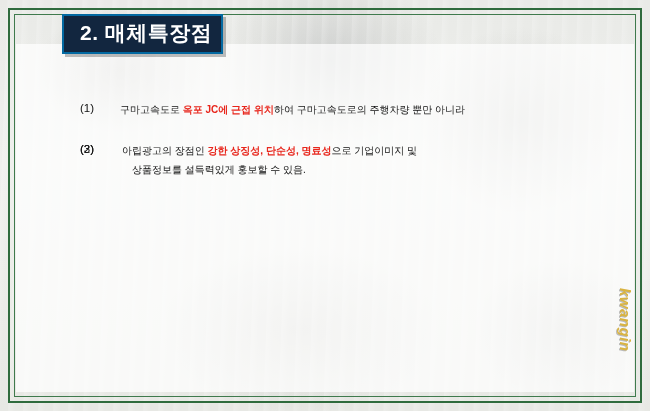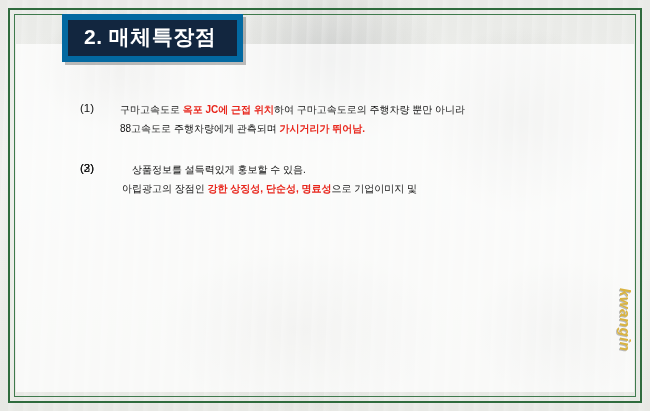--- a/index.html
+++ b/index.html
@@ -69,23 +69,23 @@
     left: 14px; top: 14px;
     width: 622px; height: 383px;
     box-sizing: border-box;
     border: 1px solid #3f7a4d;
   }
 
   
   .title-plate {
     position: absolute;
     left: 62px; top: 14px;
-    padding: 4px 21px 6px 16px;
+    padding: 4px 9px 6px 16px;
     background: #12263f;
-    border: 6px solid #0369a1;
+    border: 2px solid #0369a1;
     box-shadow: 3px 3px 0 rgba(0,0,0,0.25);
   }
   .title-plate .title-text {
     color: #ffffff;
     font-size: 21px;
     font-weight: bold;
     letter-spacing: 0.5px;
     line-height: 26px;
     white-space: nowrap;
   }
@@ -162,40 +162,37 @@
   </div>
 
   <div class="content">
 
     <div class="item item-1">
       <div class="marker">(1)</div>
       <div class="lines">
         <div class="line">
           <span>구마고속도로 </span><span class="hl">옥포 JC에 근접 위치</span><span>하여 구마고속도로의 주행차량 뿐만 아니라</span>
         </div>
-        <div class="line">
-          <span>88고속도로 주행차량에게 관측되며 </span><span class="hl">가시거리가 뛰어남.</span>
-        </div>
       </div>
     </div>
 
     <div class="item item-2">
       <div class="marker">(2)</div>
       <div class="lines">
       </div>
     </div>
 
     <div class="item item-3">
       <div class="marker">(3)</div>
       <div class="lines">
+        <div class="line">
+          <span>아립광고의 장점인 </span><span class="hl">강한 상징성, 단순성, 명료성</span><span>으로 기업이미지 및</span>
+        </div>
         <div class="line indent">
           <span>상품정보를  설득력있게 홍보할 수 있음.</span>
-        </div>
-        <div class="line">
-          <span>아립광고의 장점인 </span><span class="hl">강한 상징성, 단순성, 명료성</span><span>으로 기업이미지 및</span>
         </div>
       </div>
     </div>
 
   </div>
 
   <div class="side-logo">kwangin</div>
 
 </div>
 

